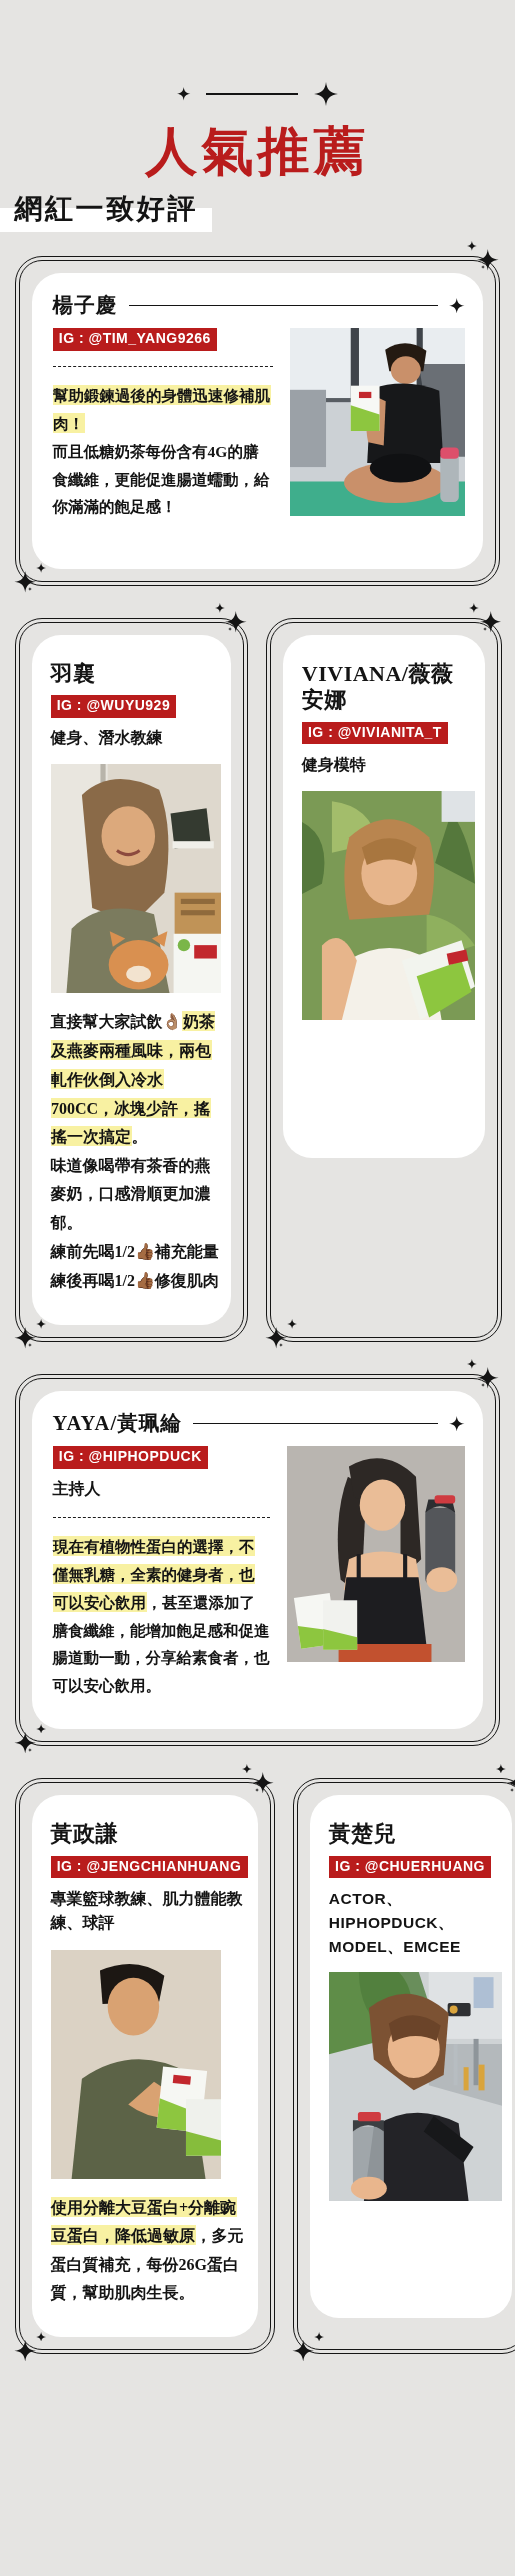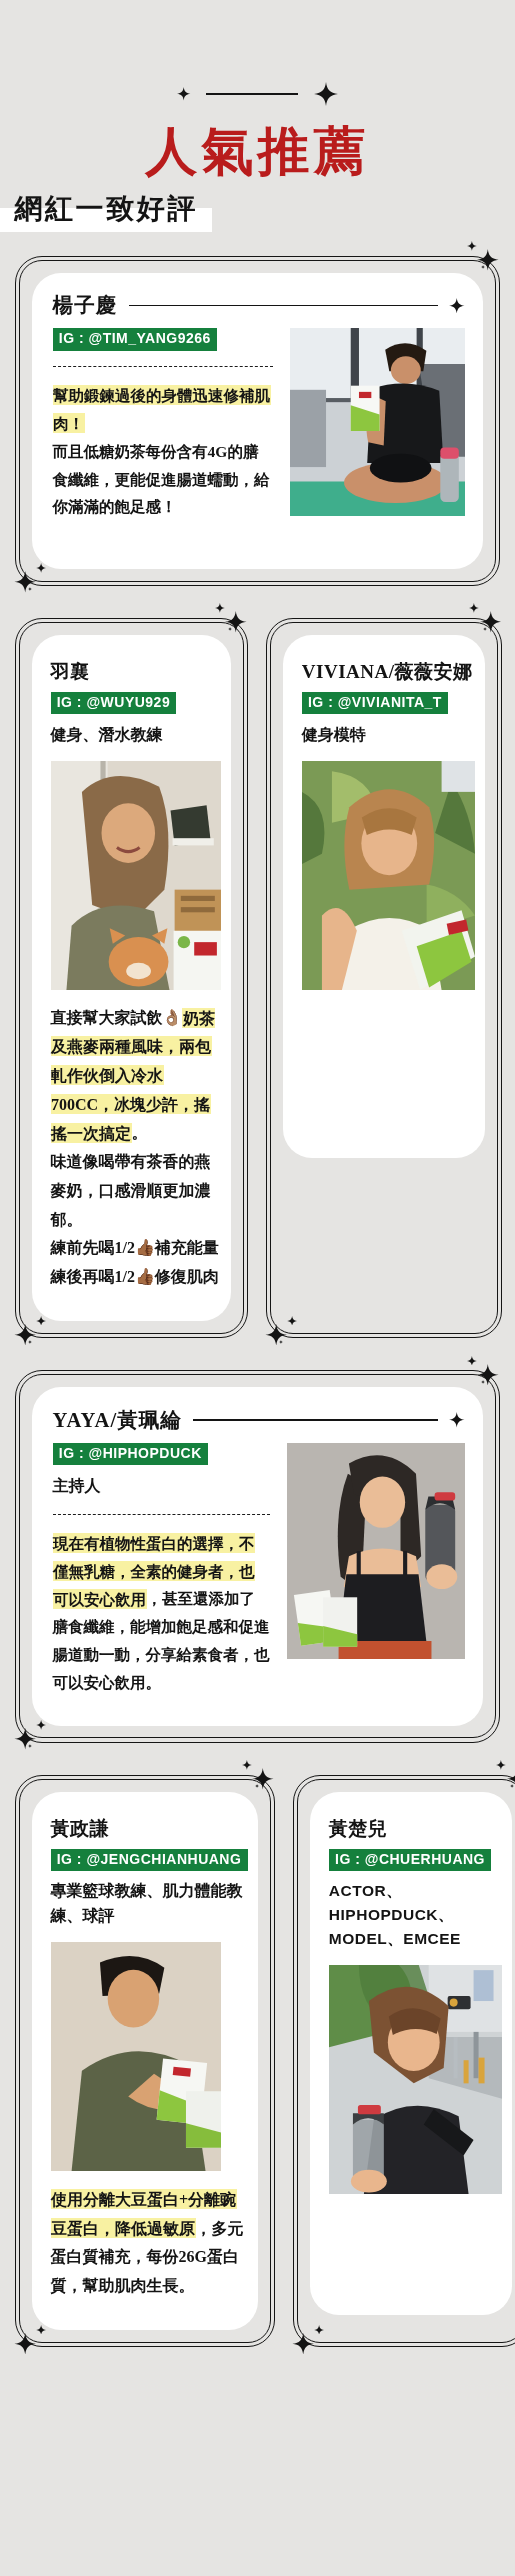--- a/index.html
+++ b/index.html
@@ -42,26 +42,26 @@
   .panel{background:#ffffff;border-radius:29px;margin:16px;position:relative;box-sizing:border-box}
   .full .panel{padding:20.6px 18.5px 29px 20.6px}
   .p-yang{min-height:296px}
   .p-yaya{min-height:300px}
   .row2{display:flex;gap:18.5px}
   .half{flex:1}
   .half .panel{padding:26px 10.3px 29px 18.5px;min-height:523px}
 
   .name-row{display:flex;align-items:center;gap:11.3px;margin:0 0 10.3px}
   h2.name{margin:0;font-size:20.6px;font-weight:700;letter-spacing:1px;line-height:1.2}
-  .half h2.name{font-size:19px;margin:0 0 8.2px;letter-spacing:0.5px}
+  .half h2.name{font-size:22px;margin:0 0 8.2px;letter-spacing:0.5px}
   .rule{flex:1;height:1.5px;background:#141414}
   .rule-sp{width:15.5px;height:15.5px;flex:none}
 
   .ig{
-    display:inline-block;background:#15803d;color:#ffffff;
+    display:inline-block;background:#b91c1c;color:#ffffff;
     font-family:"Liberation Sans","DejaVu Sans",sans-serif;
     font-weight:700;font-size:14px;line-height:1.25;
     padding:2.1px 6.2px 3.1px;letter-spacing:0.5px;white-space:nowrap;
   }
   .bio{font-size:16px;font-weight:700;line-height:1.55;margin:8.2px 0 0;color:#141414}
   .bio.sans{font-family:"Liberation Sans","DejaVu Sans",sans-serif;font-size:15.5px;letter-spacing:0.5px}
   .dash{border-top:1.5px dashed #1c1c1c;margin:15.5px 0 14.4px;width:100%}
 
   .cols{display:flex;gap:16.5px;align-items:flex-start}
   .cols .txt{flex:1;min-width:0}

